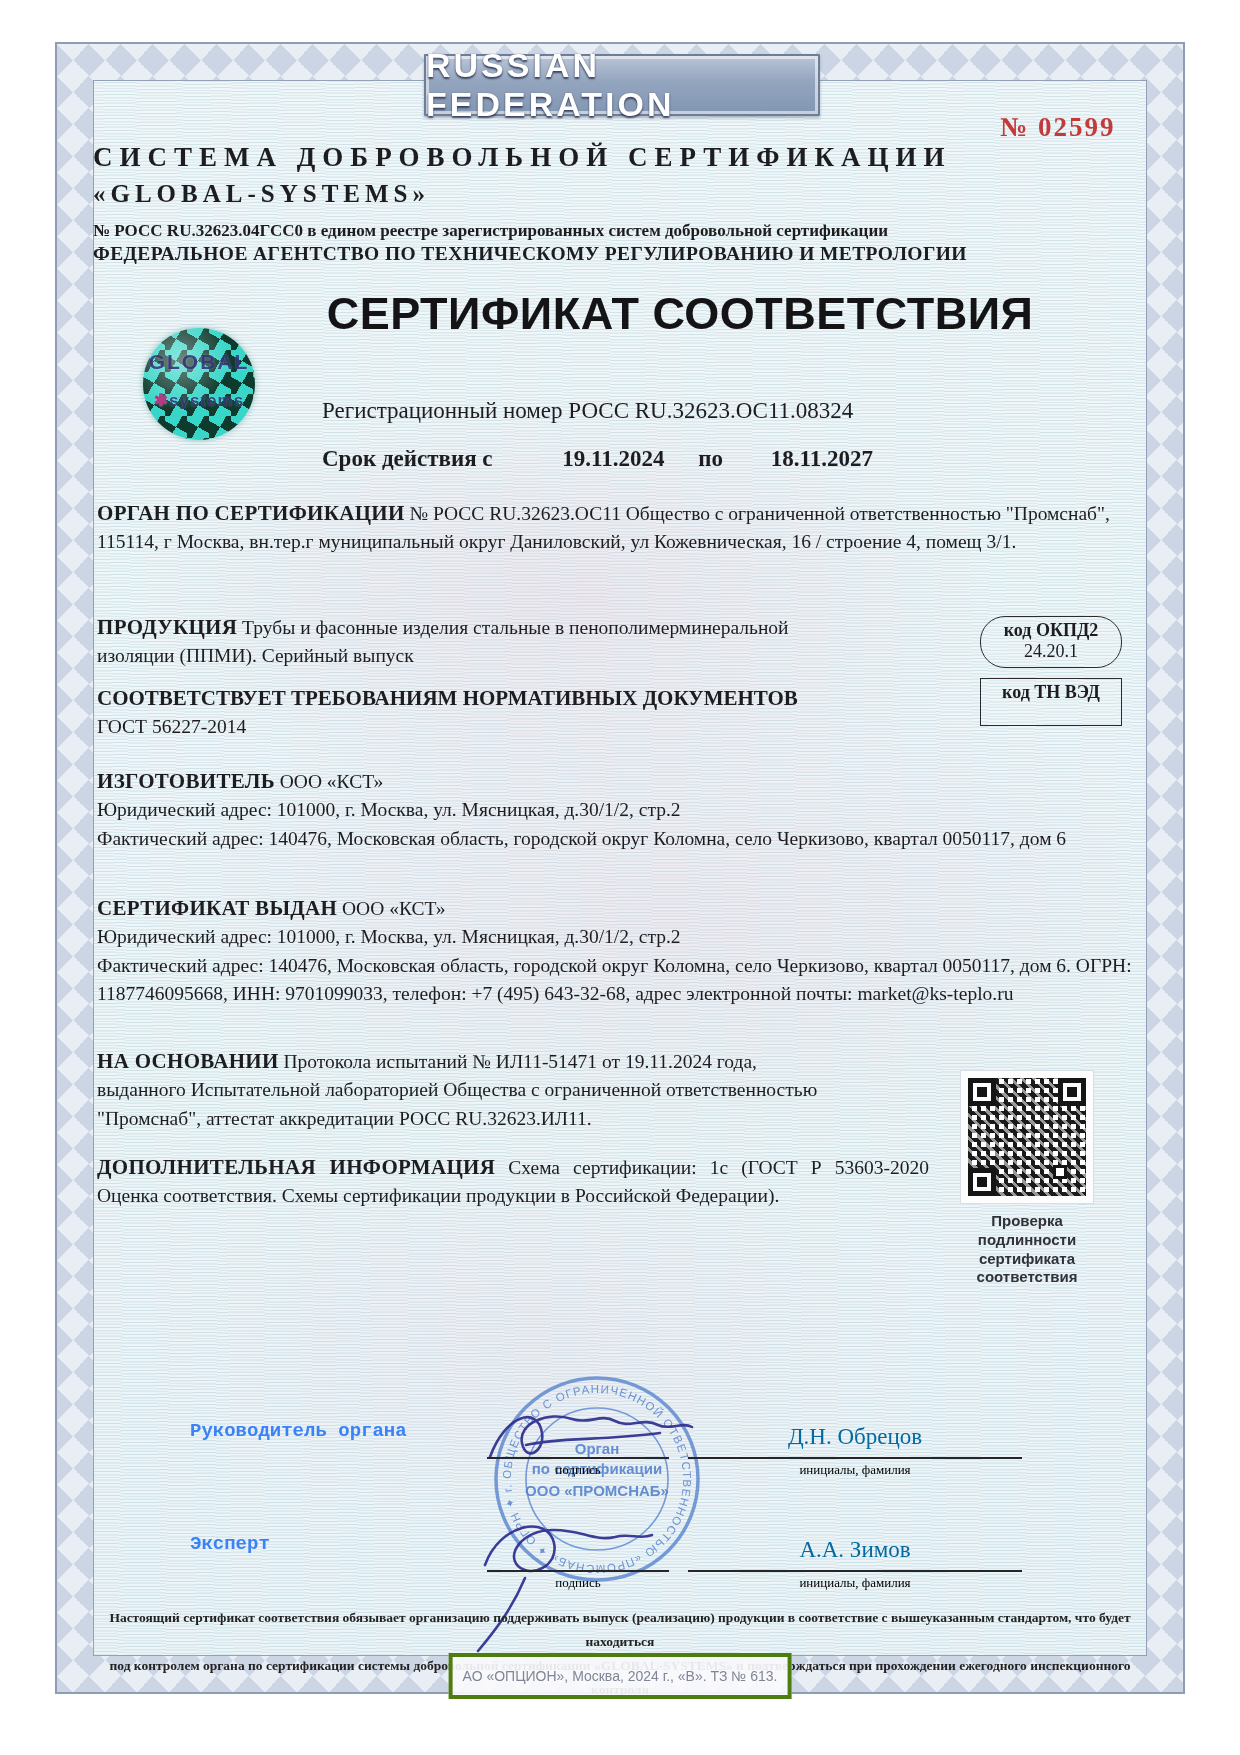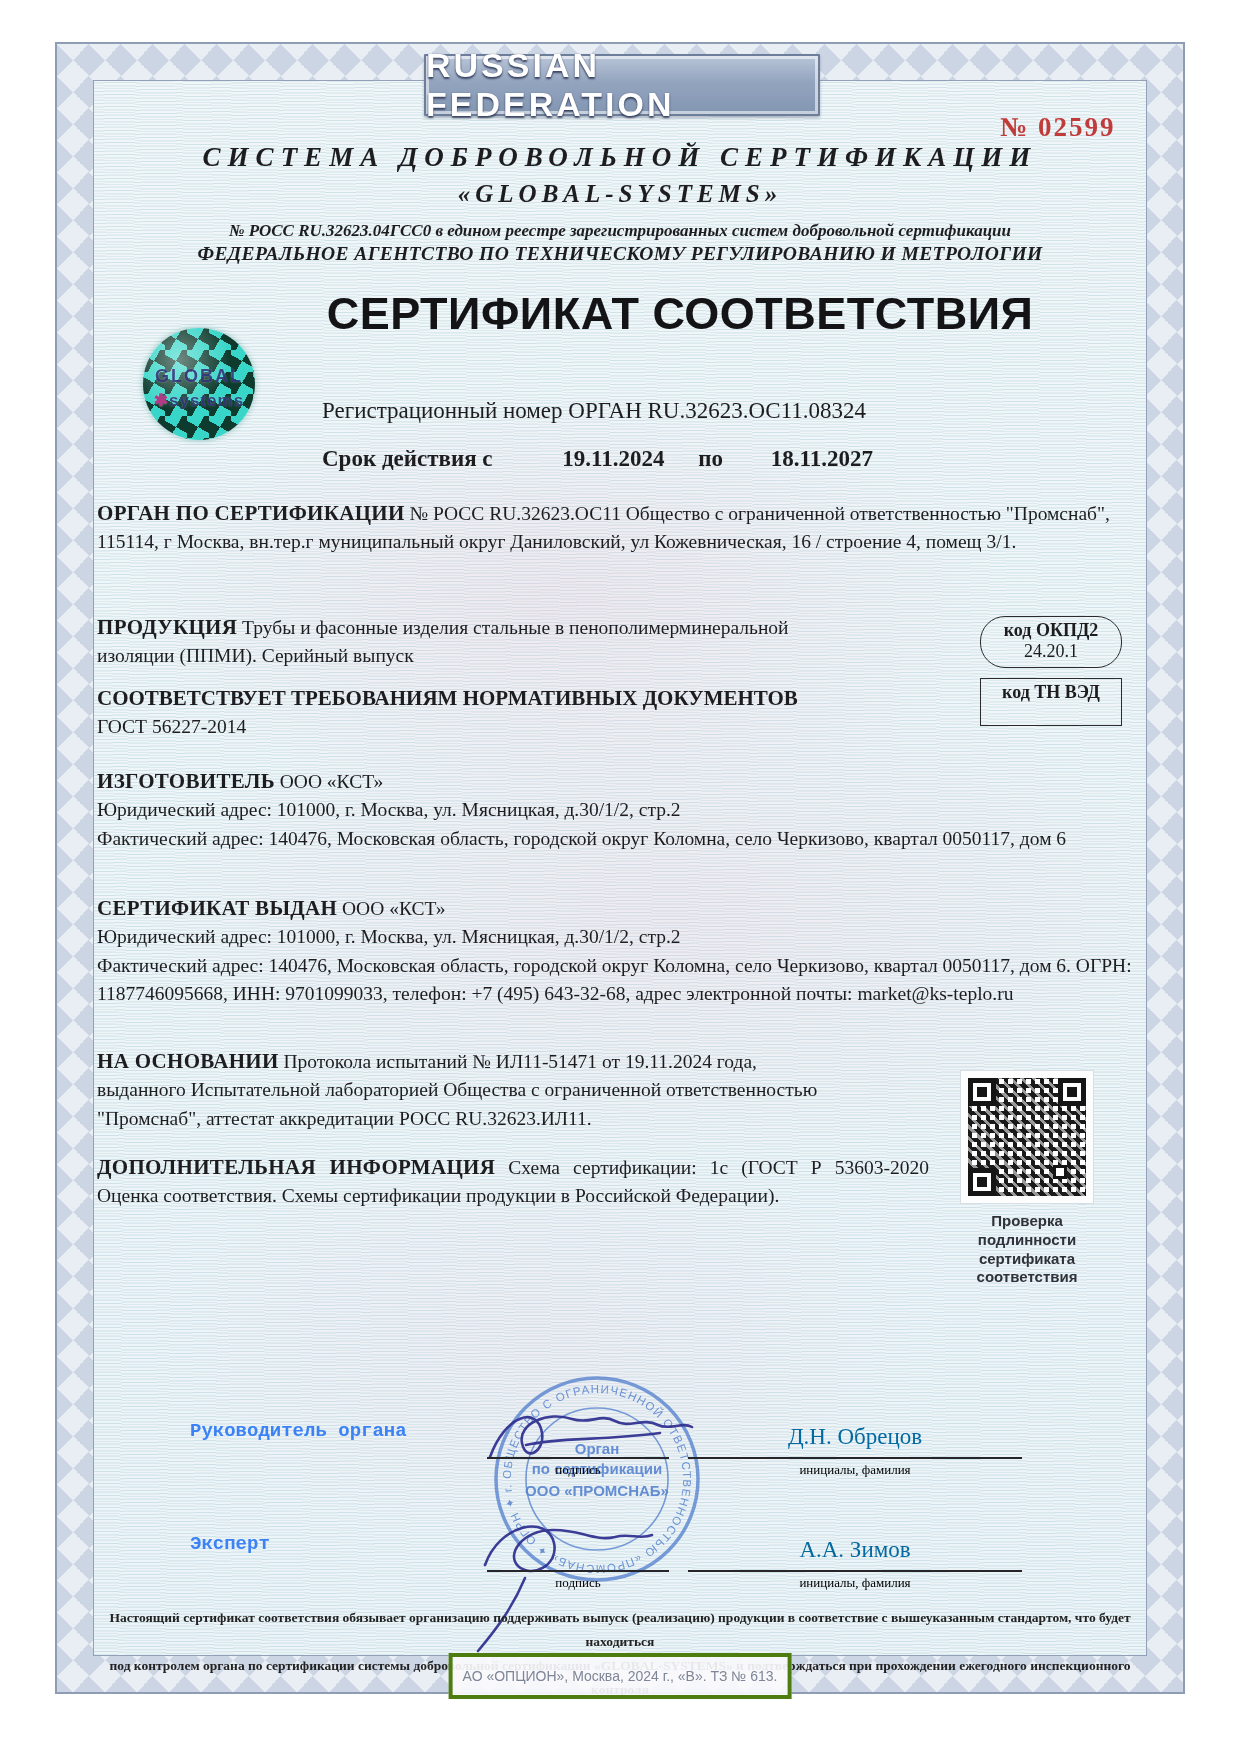--- a/index.html
+++ b/index.html
@@ -45,21 +45,21 @@
     font-size:34px; letter-spacing:3px; color:#ffffff;
     text-shadow:0 2px 2px rgba(40,50,80,.85), 0 0 1px #44506b;
   }
 
   .blank-number {
     left:1000px; top:112px; font-weight:bold; font-size:27px;
     letter-spacing:2px; color:#c23b3b; z-index:6;
   }
 
   
-  .hline { left:93px; width:1054px; text-align:center;font-style:italic; }
+  .hline { left:93px; width:1054px; text-align:left; }
   .sys-title { top:142px; font-size:27px; font-weight:600; letter-spacing:7px; }
   .sys-name  { top:180px; font-size:25px; font-weight:600; letter-spacing:5px; }
   .registry  { top:221px; font-size:17px; font-weight:bold; }
   .agency    { top:243px; font-size:19.5px; font-weight:bold; letter-spacing:.4px; }
 
   
   .cert-title {
     left:230px; top:288px; width:900px; text-align:center;
     font-family:"Liberation Sans", sans-serif; font-weight:bold;
     font-size:45px; letter-spacing:.5px; color:#141416;
@@ -72,21 +72,21 @@
       radial-gradient(circle at 32% 28%, rgba(255,255,255,.4), transparent 46%),
       repeating-conic-gradient(from 30deg, #0e3b2e 0 25%, #38d6c8 0 50%) 0 0/22px 22px,
       radial-gradient(#25b9ad,#0c4f46);
     box-shadow:0 0 6px rgba(40,140,130,.45);
   }
   .holo-text {
     position:absolute; left:0; width:100%; text-align:center;
     font-family:"Liberation Sans", sans-serif; font-weight:bold;
     color:rgba(44,44,118,.85); text-shadow:0 0 2px rgba(255,255,255,.35);
   }
-  .holo-l1 { top:38px; font-size:18px; letter-spacing:2px; }
+  .holo-l1 { top:22px; font-size:21px; letter-spacing:2px; }
   .holo-l2 { top:62px; font-size:17px; letter-spacing:1px; }
   .holo-star { color:#b23a86; }
 
   
   .reg-line { left:322px; top:398px; font-size:23px; }
   .validity { left:322px; top:446px; font-size:23px; font-weight:600; }
   .validity .v-from { margin-left:64px; }
   .validity .v-po   { margin-left:28px; }
   .validity .v-to   { margin-left:42px; }
 
@@ -188,21 +188,21 @@
 
 <div class="abs cert-title">СЕРТИФИКАТ СООТВЕТСТВИЯ</div>
 
 <div class="abs holo">
   <div class="holo-text holo-l1">GLOBAL</div>
   <div class="holo-text holo-l2"><span class="holo-star">✱</span><span>systems</span></div>
 </div>
 
 <div class="abs reg-line">
   <span>Регистрационный номер</span>
-  <span>ОРГАН RU.32623.ОС11.08324</span>
+  <span>РОСС RU.32623.ОС11.08324</span>
 </div>
 
 <div class="abs validity">
   <span>Срок действия с</span>
   <span class="v-from">19.11.2024</span>
   <span class="v-po">по</span>
   <span class="v-to">18.11.2027</span>
 </div>
 
 <p class="abs para p-body">

